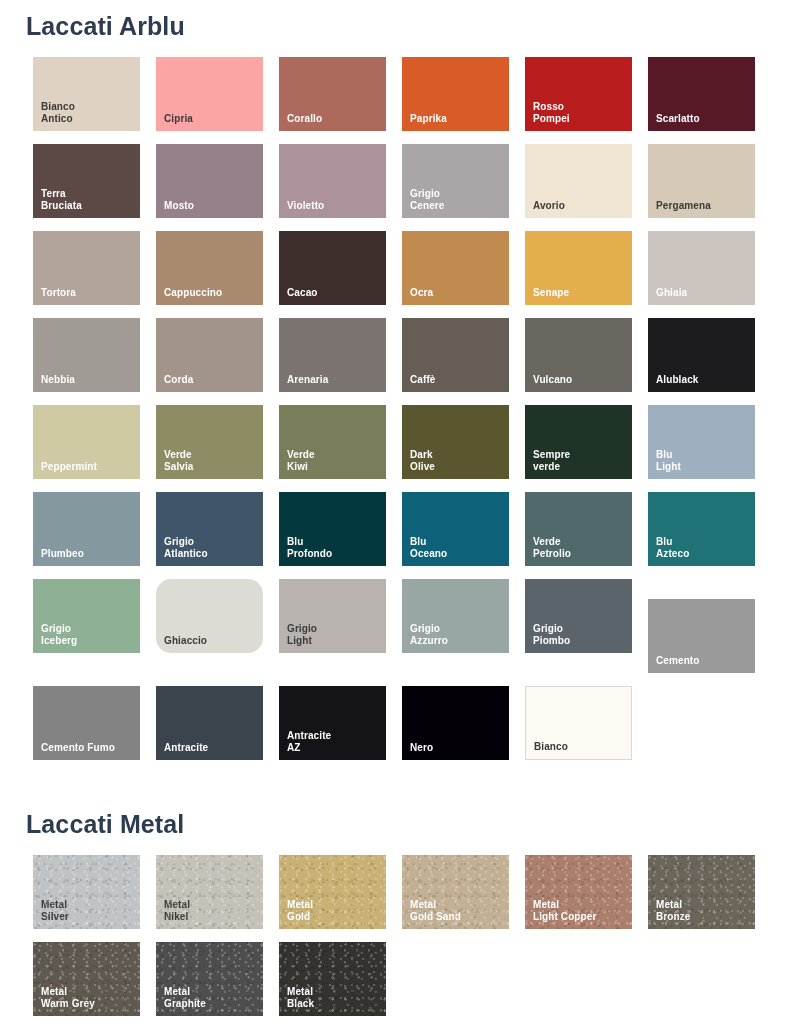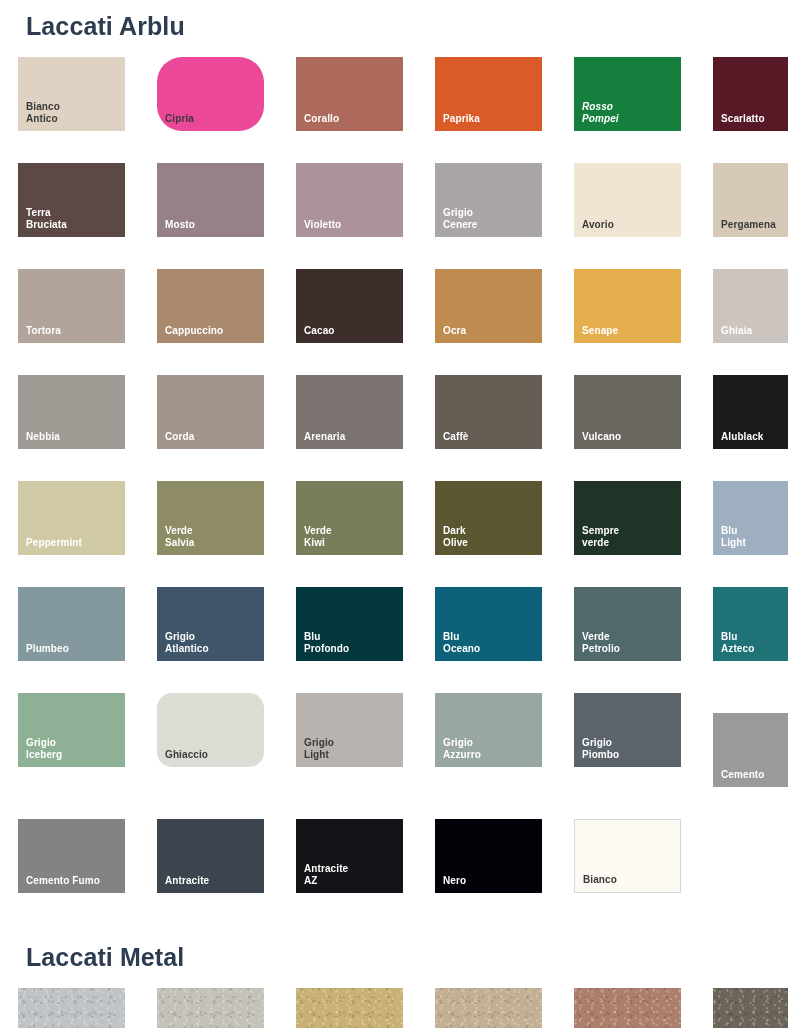--- a/index.html
+++ b/index.html
@@ -33,23 +33,22 @@
     margin: 0;
     padding: 0 0 0 26px;
     line-height: 1;
     font-family: "Liberation Sans", "DejaVu Sans", sans-serif;
   }
   .swatch-grid {
     display: grid;
     grid-template-columns: repeat(6, 107px);
     column-gap: 16px;
     row-gap: 13px;
-    padding-left: 18px;
+    padding-left: 33px;
     box-sizing: border-box;
-    gap: 32px;
   }
   .swatch {
     position: relative;
     width: 107px;
     height: 74px;
     box-sizing: border-box;
     overflow: hidden;
     display: block;
   }
   .swatch .swatch-label {
@@ -99,30 +98,30 @@
   <div class="section-gap" style="height:14px"></div>
 
   <section class="section">
     <h1 class="section-title">Laccati Arblu</h1>
     <div class="spacer-title-to-grid"></div>
     <div class="swatch-grid" id="grid-0">
         <div class="swatch dark-text" style="background: rgb(223, 210, 195);">
           <span class="swatch-label">Bianco
 Antico</span>
         </div>
-        <div class="swatch dark-text" style="background: #ec4899; border-radius: 25px;">
+        <div class="swatch dark-text" style="background: #fca5a5;">
           <span class="swatch-label">Cipria</span>
         </div>
         <div class="swatch light-text" style="background: rgb(173, 106, 92);">
           <span class="swatch-label">Corallo</span>
         </div>
         <div class="swatch light-text" style="background: rgb(217, 92, 40);">
           <span class="swatch-label">Paprika</span>
         </div>
-        <div class="swatch light-text" style="background: #15803d; font-style: italic;">
+        <div class="swatch light-text" style="background: #b91c1c;">
           <span class="swatch-label">Rosso
 Pompei</span>
         </div>
         <div class="swatch light-text" style="background: rgb(87, 25, 38);">
           <span class="swatch-label">Scarlatto</span>
         </div>
         <div class="swatch light-text" style="background: rgb(92, 73, 69);">
           <span class="swatch-label">Terra
 Bruciata</span>
         </div>

